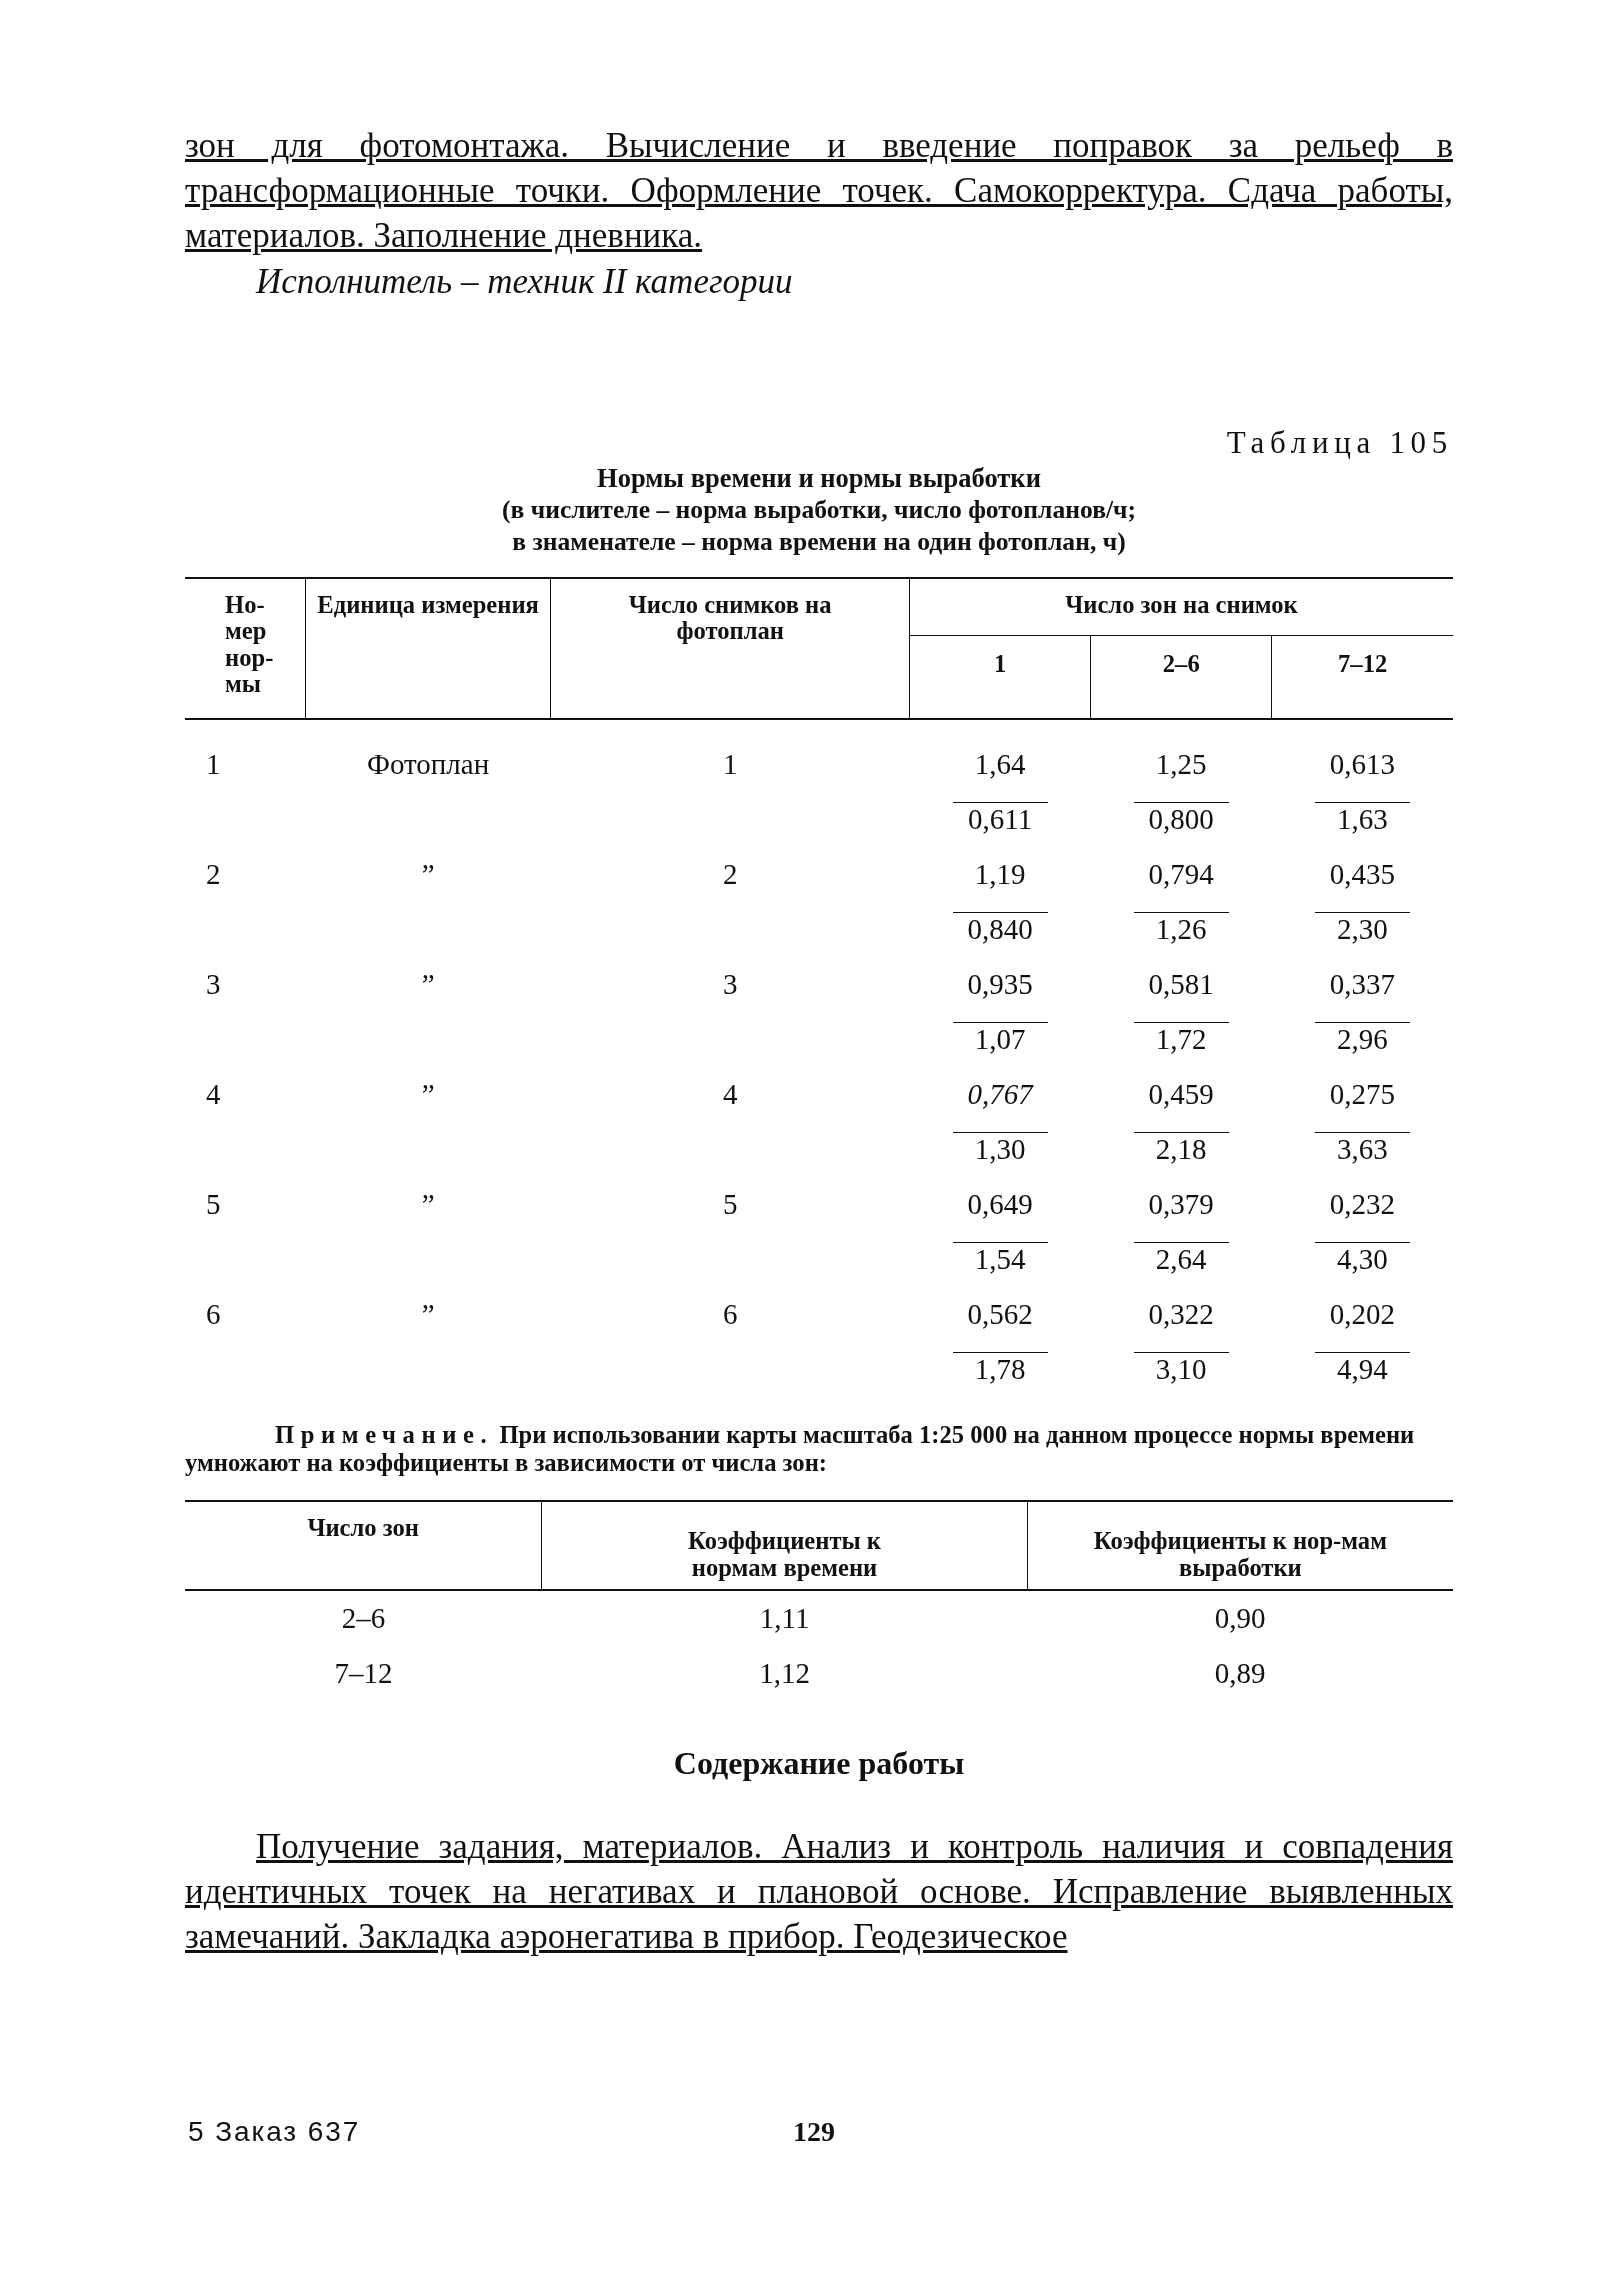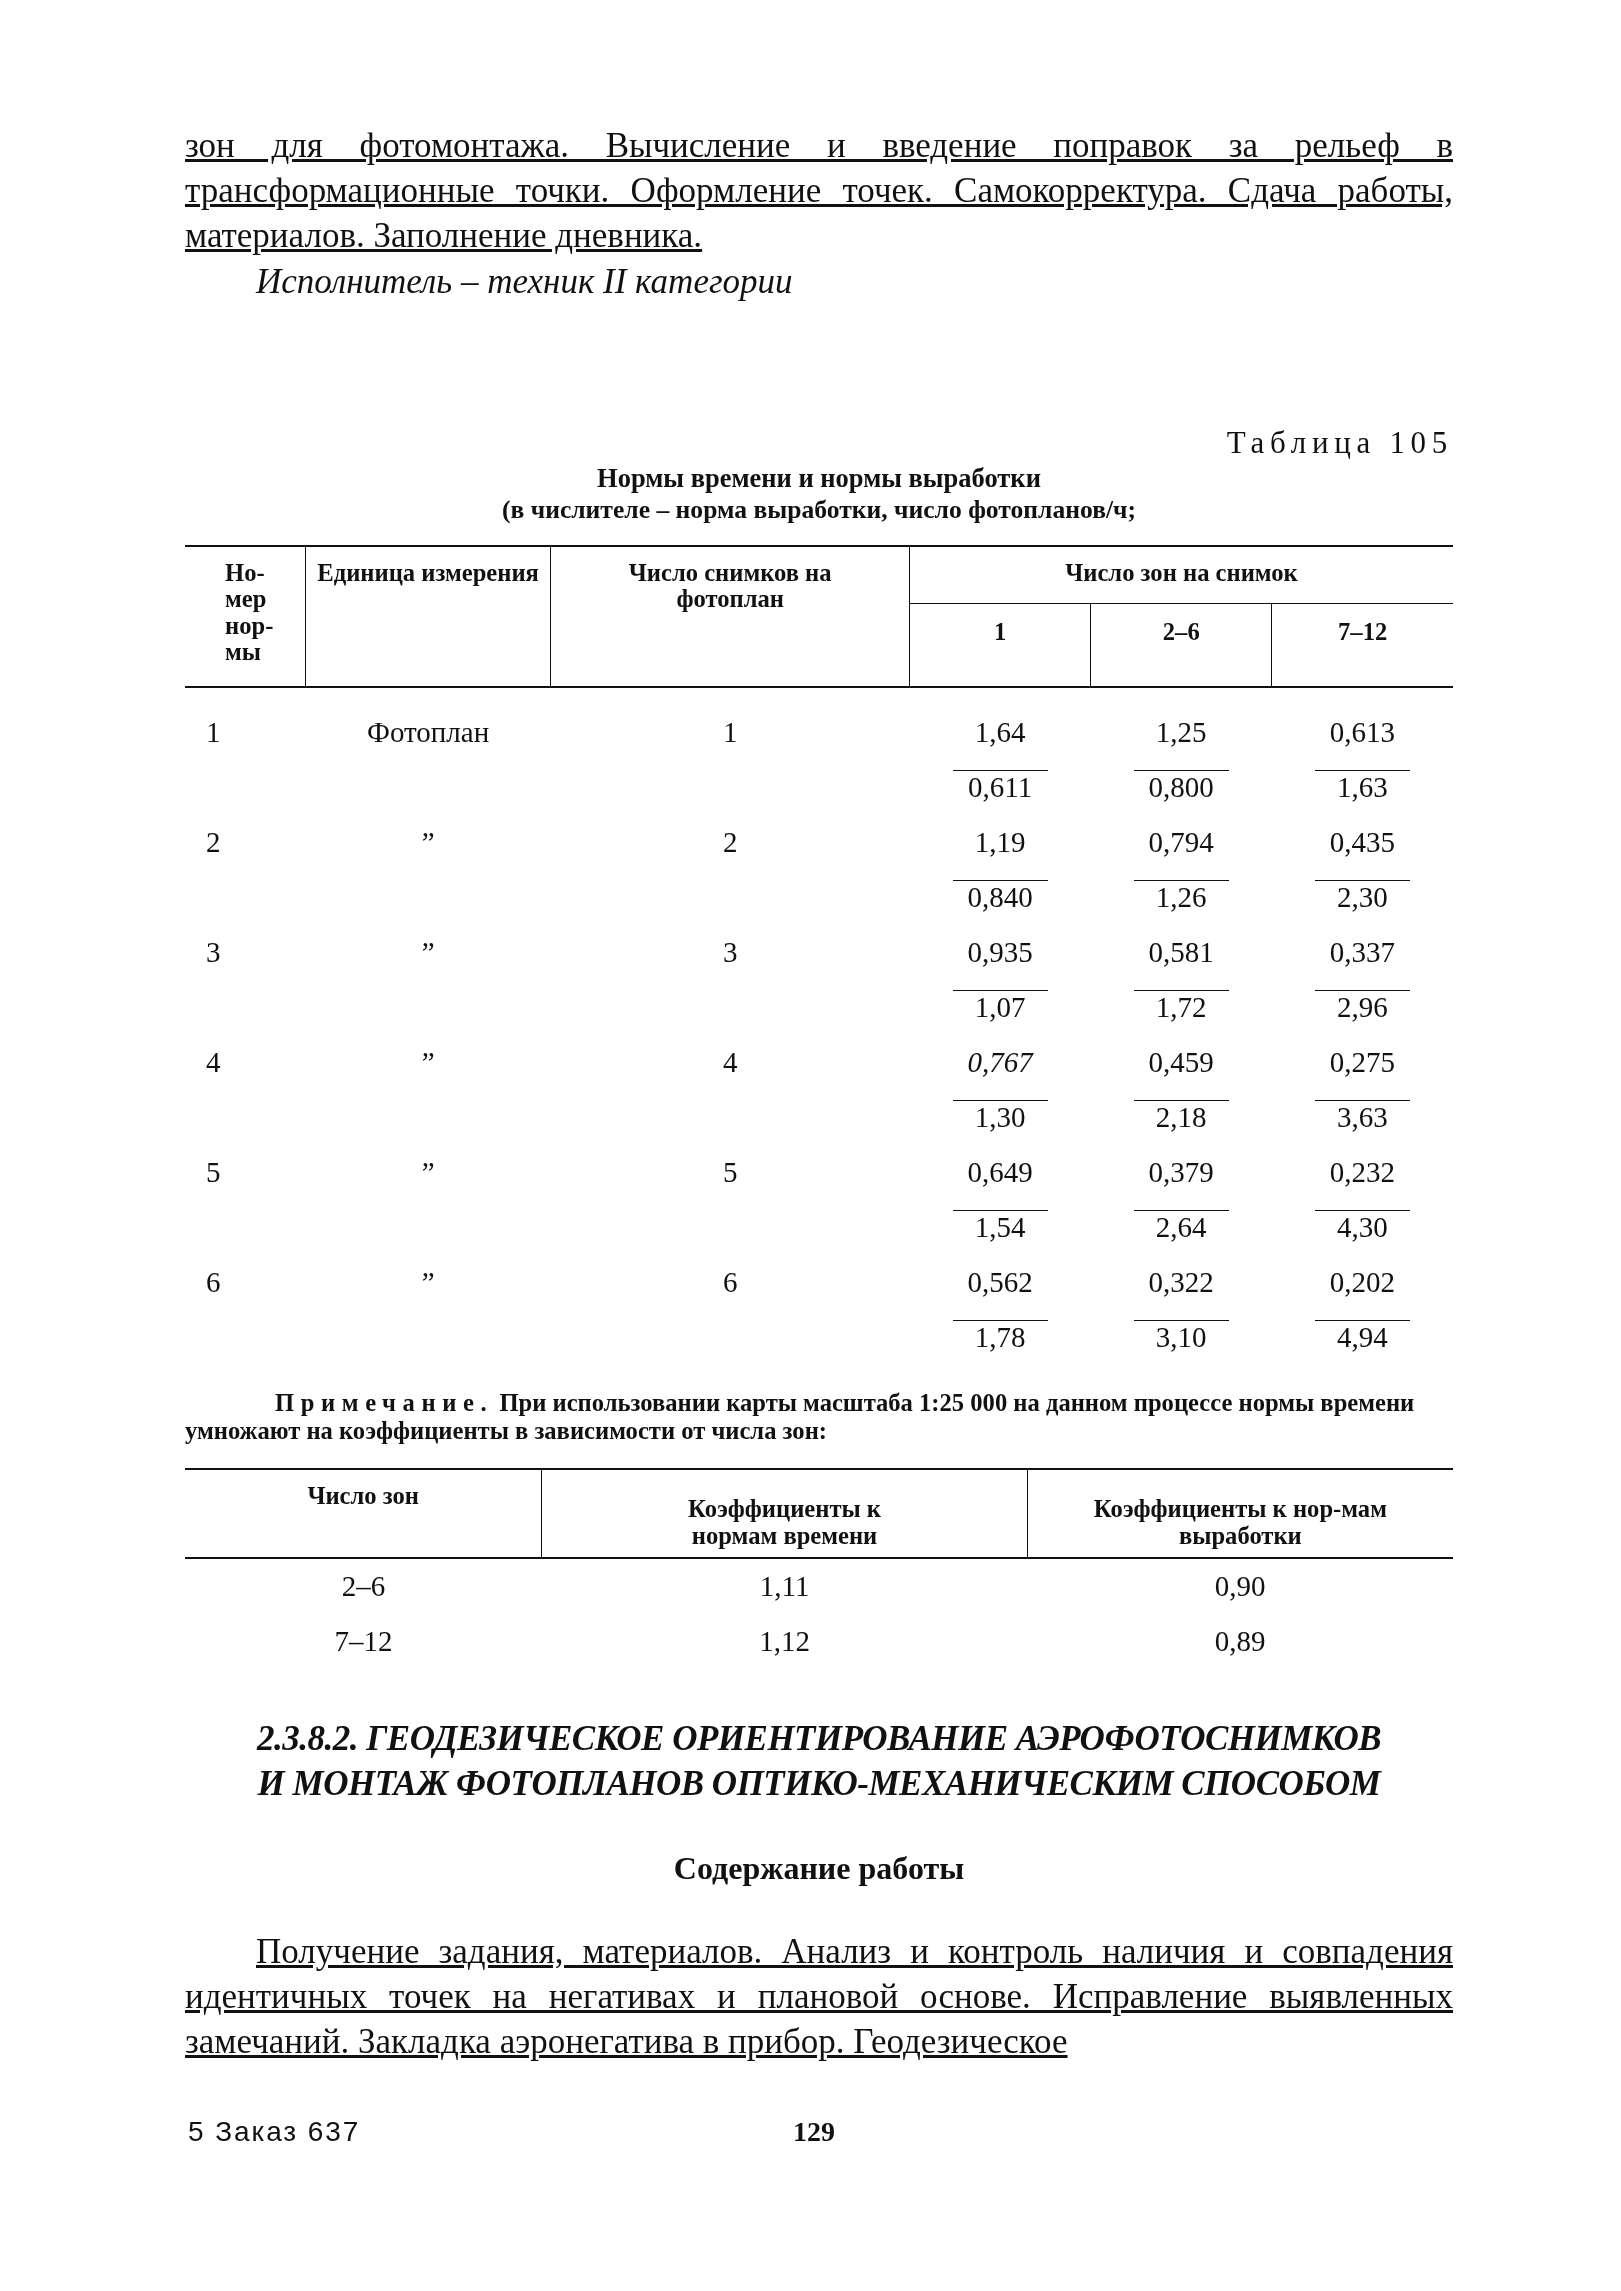--- a/index.html
+++ b/index.html
@@ -38,20 +38,21 @@
 </head>
 <body>
 
 <div class="page">
   <p class="para">зон для фотомонтажа. Вычисление и введение поправок за рельеф в трансформационные точки. Оформление точек. Самокорректура. Сдача работы, материалов. Заполнение дневника.</p>
   <div class="executor">Исполнитель – техник II категории</div>
 
   <div class="table-label">Таблица 105</div>
   <div class="table-title">Нормы времени и нормы выработки</div>
   <div class="table-sub">(в числителе – норма выработки, число фотопланов/ч;</div>
+  <div class="table-sub">в знаменателе – норма времени на один фотоплан, ч)</div>
 
   <table class="main-table">
     <thead>
       <tr>
         <th class="rowspan col-num" rowspan="2" style="text-align:center;padding-left:3.8px;">
             <div style="width:57px;margin:0 auto;">Но-мер нор-мы</div>
           </th>
         <th class="rowspan bl col-unit" rowspan="2">Единица измерения</th>
         <th class="rowspan bl col-count" rowspan="2">
             <div style="width:246px;margin:0 auto;">Число снимков на фотоплан</div>
@@ -170,23 +171,19 @@
         <td>0,90</td>
       </tr>
       <tr>
         <td>7–12</td>
         <td>1,12</td>
         <td>0,89</td>
       </tr>
     </tbody>
   </table>
 
-  <div class="section-title">
-    <div>2.3.8.2. ГЕОДЕЗИЧЕСКОЕ ОРИЕНТИРОВАНИЕ АЭРОФОТОСНИМКОВ</div>
-    <div>И МОНТАЖ ФОТОПЛАНОВ ОПТИКО-МЕХАНИЧЕСКИМ СПОСОБОМ</div>
-  </div>
   <div class="content-heading">Содержание работы</div>
   <p class="para indent body-para">Получение задания, материалов. Анализ и контроль наличия и совпадения идентичных точек на негативах и плановой основе. Исправление выявленных замечаний. Закладка аэронегатива в прибор. Геодезическое</p>
 </div>
 
 <div class="footer-left">5 Заказ 637</div>
 <div class="footer-page">129</div>
 
 
 </body></html>

